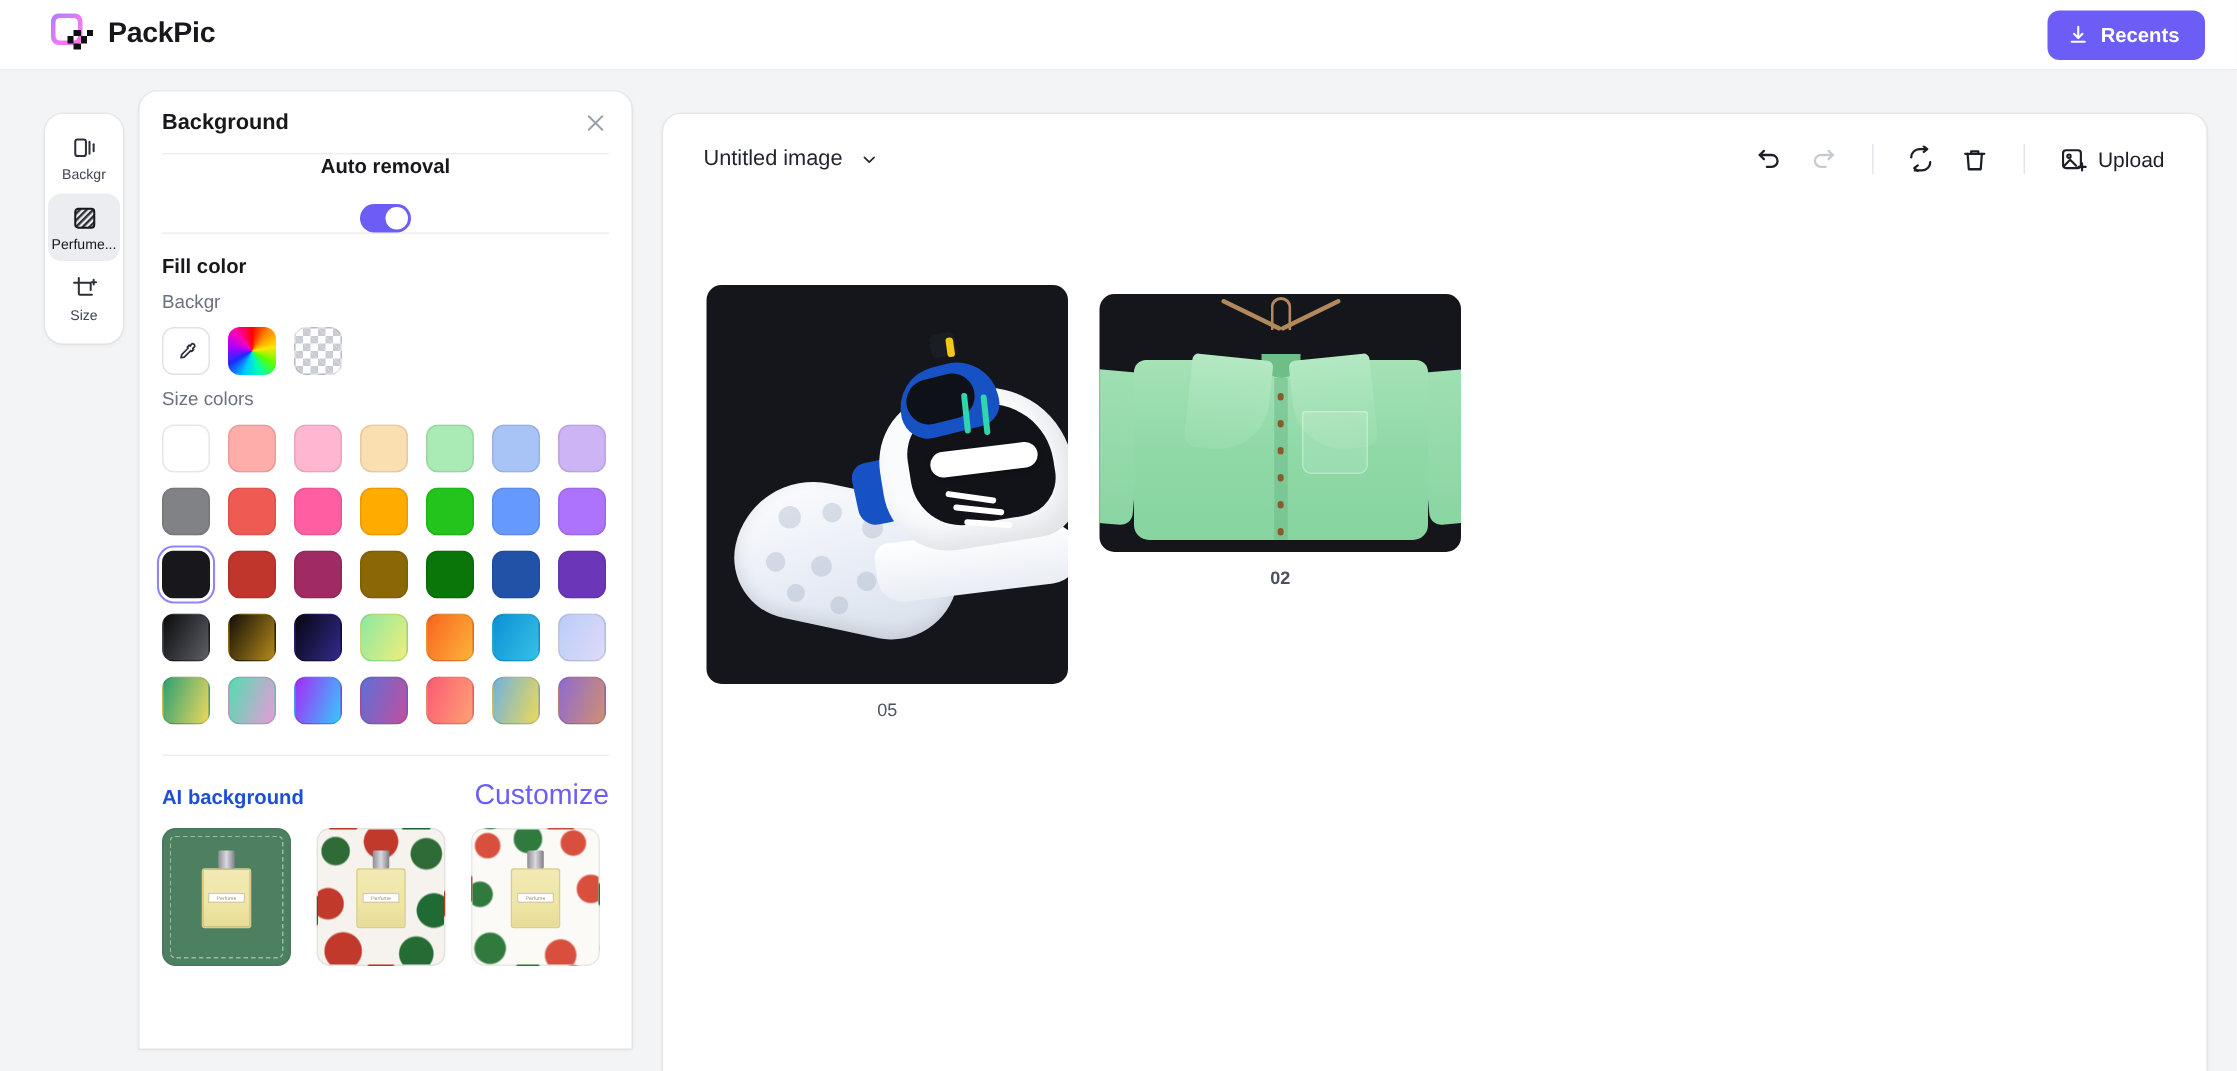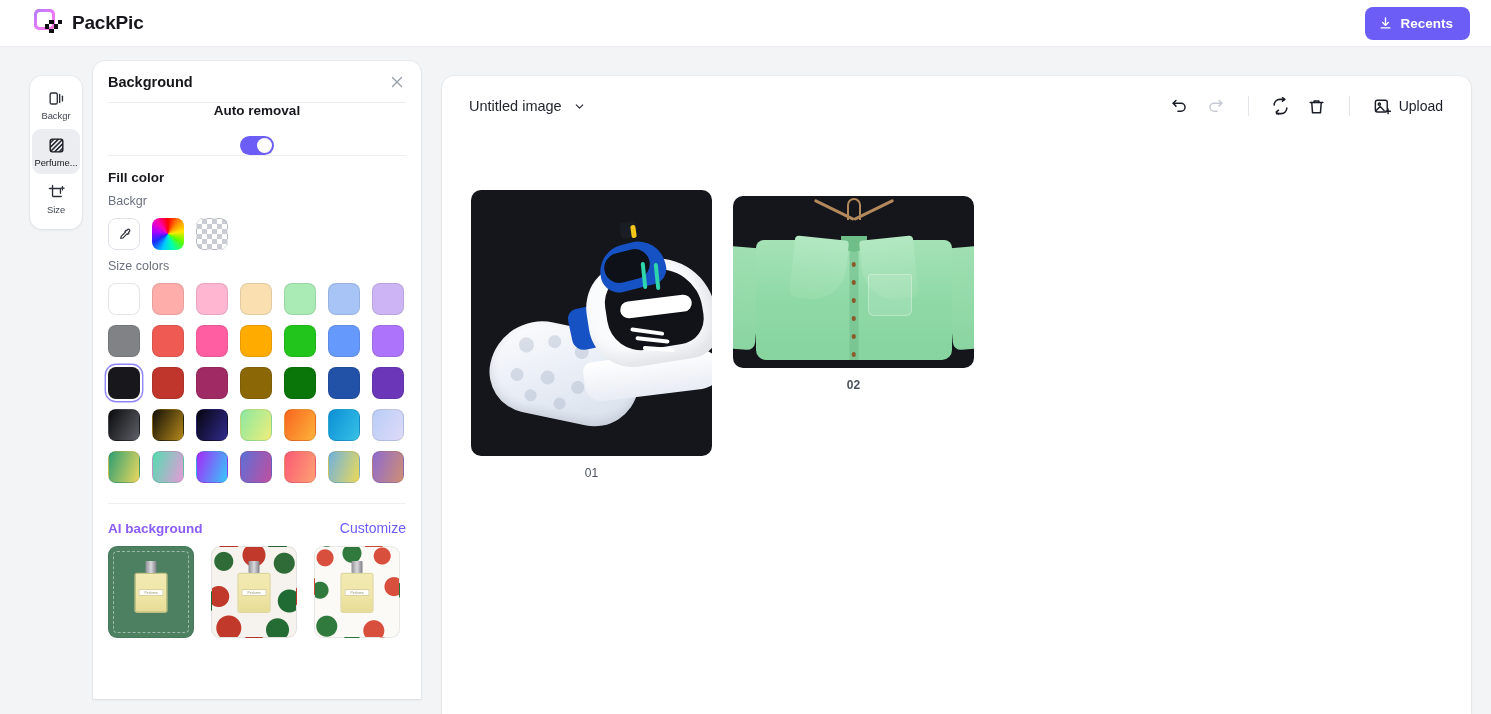--- a/index.html
+++ b/index.html
@@ -127,22 +127,22 @@
   }
 
   .grid { padding: 10px 15px 0; display: grid; grid-template-columns: repeat(7, 32px); gap: 12px 12px; }
   .grid .sw { width: 32px; height: 32px; }
   .sw.sel { box-shadow: 0 0 0 2px #fff, 0 0 0 3.4px #8f86f7; border-color: transparent; }
 
   .ai-head {
     display: flex; align-items: center; justify-content: space-between;
     padding: 16px 15px 0;
   }
-  .ai-title { font-size: 13.5px; font-weight: 700; color: #8b5cf6; }
-  .ai-link { font-size: 14px; color: #6b5df6; cursor: pointer; }
+  .ai-title { font-size: 13.5px; font-weight: 700; color: #1d4ed8; }
+  .ai-link { font-size: 19px; color: #6b5df6; cursor: pointer; }
   .ai-thumbs { display: flex; gap: 17px; padding: 10px 15px 0; }
   .thumb {
     width: 86px; height: 92px; border-radius: 9px; overflow: hidden;
     border: 1px solid rgba(18,20,30,.08); position: relative; cursor: pointer;
     background: #fff;
   }
   .thumb .bottle {
     position: absolute; left: 50%; top: 50%; transform: translate(-50%,-48%);
     width: 33px; height: 40px; border-radius: 2px;
     background: linear-gradient(180deg, #f2eab4 0%, #efe5a4 60%, #e7dc96 100%);
@@ -616,21 +616,21 @@
           <div class="shoe-teal1"></div>
           <div class="shoe-teal2"></div>
           <div class="shoe-strap"></div>
           <div class="shoe-laces">
             <i style="left:2px;  top:2px;  width:34px; transform:rotate(16deg)"></i>
             <i style="left:6px;  top:11px; width:34px; transform:rotate(14deg)"></i>
             <i style="left:12px; top:21px; width:32px; transform:rotate(12deg)"></i>
           </div>
         </div>
       </div>
-      <div class="cap">01</div>
+      <div class="cap">05</div>
     </div>
 
     <div class="card" style="left:291px; top:60px;font-weight:bold;">
       <div class="frame" style="width:241px; height:172px;">
         <div class="shirt-wrap">
           <div class="hanger-hook"></div>
           <div class="hanger-v">
             <i style="left:-4px; transform-origin:right center; transform:rotate(26deg)"></i>
             <i style="right:-4px; transform-origin:left center; transform:rotate(-26deg)"></i>
           </div>

